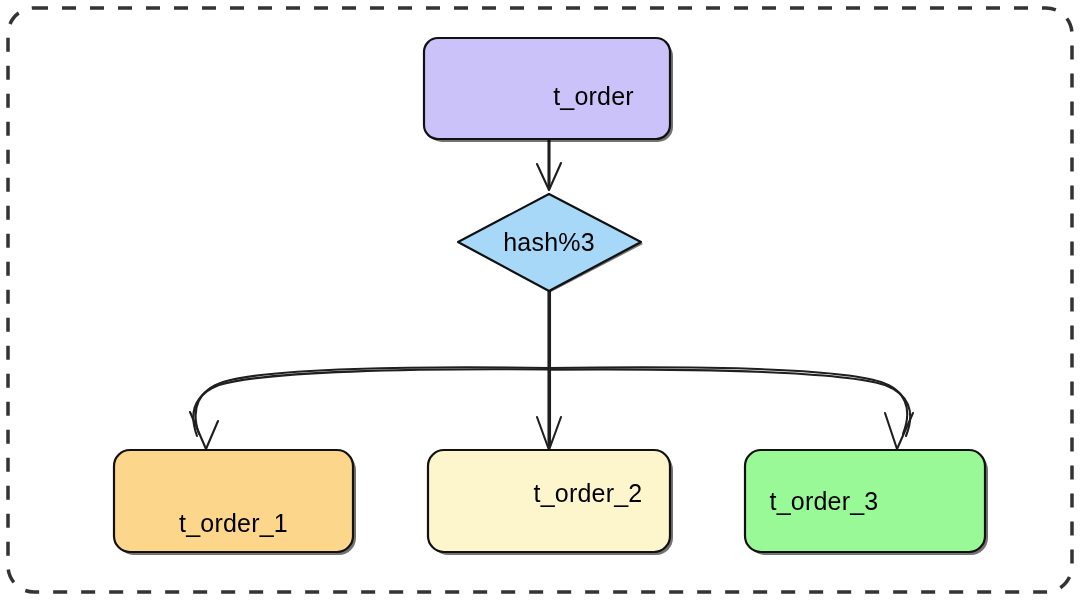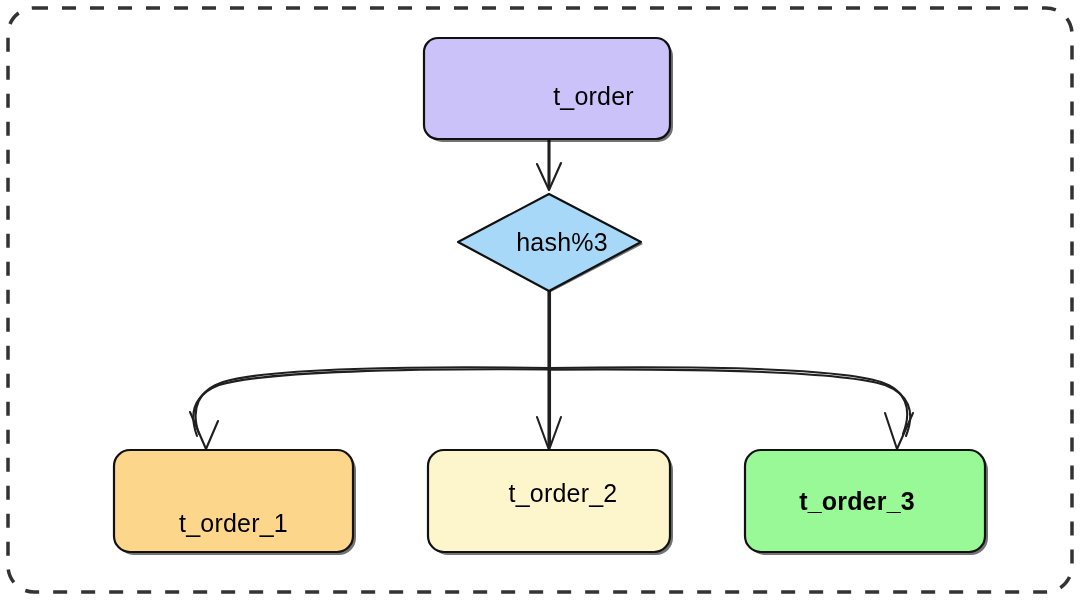--- a/index.html
+++ b/index.html
@@ -104,21 +104,21 @@
 
       <g>
         <rect x="748" y="453" width="240" height="102" rx="17" ry="17" fill="#000000" opacity="0.55"></rect>
         <rect x="745" y="450" width="240" height="102" rx="16" ry="16" fill="#99F996" stroke="#111111" stroke-width="2.2"></rect>
       </g>
     </g>
   </svg>
 
   <div class="node-label" style="left:424px; top:46px; width:295px; height:101px;margin-left:22px;">t_order</div>
 
-  <div class="node-label" style="left:470px; top:193px; width:184px; height:98px;">hash%3</div>
+  <div class="node-label" style="left:457px; top:193px; width:184px; height:98px;">hash%3</div>
 
   <div class="node-label" style="left:114px; top:472px; width:239px; height:102px;">t_order_1</div>
 
-  <div class="node-label" style="left:427px; top:450px; width:242px; height:86px;padding-left:15px;">t_order_2</div>
+  <div class="node-label" style="left:452px; top:450px; width:242px; height:86px;padding-left:15px;">t_order_2</div>
 
-  <div class="node-label" style="left:745px; top:450px; width:224px; height:102px;font-weight:bold;">t_order_3</div>
+  <div class="node-label" style="left:712px; top:450px; width:224px; height:102px;">t_order_3</div>
 
 </div>
 
 </body></html>

